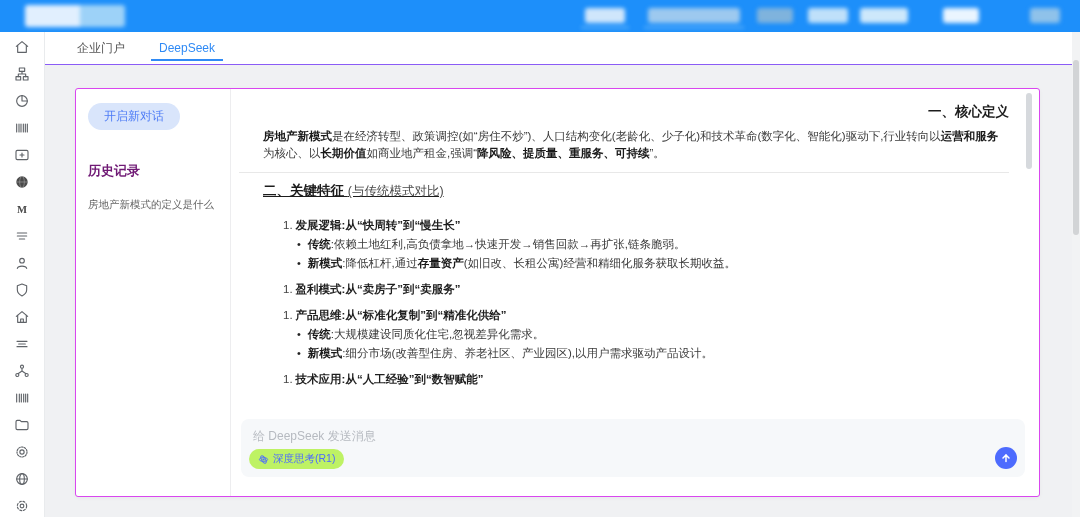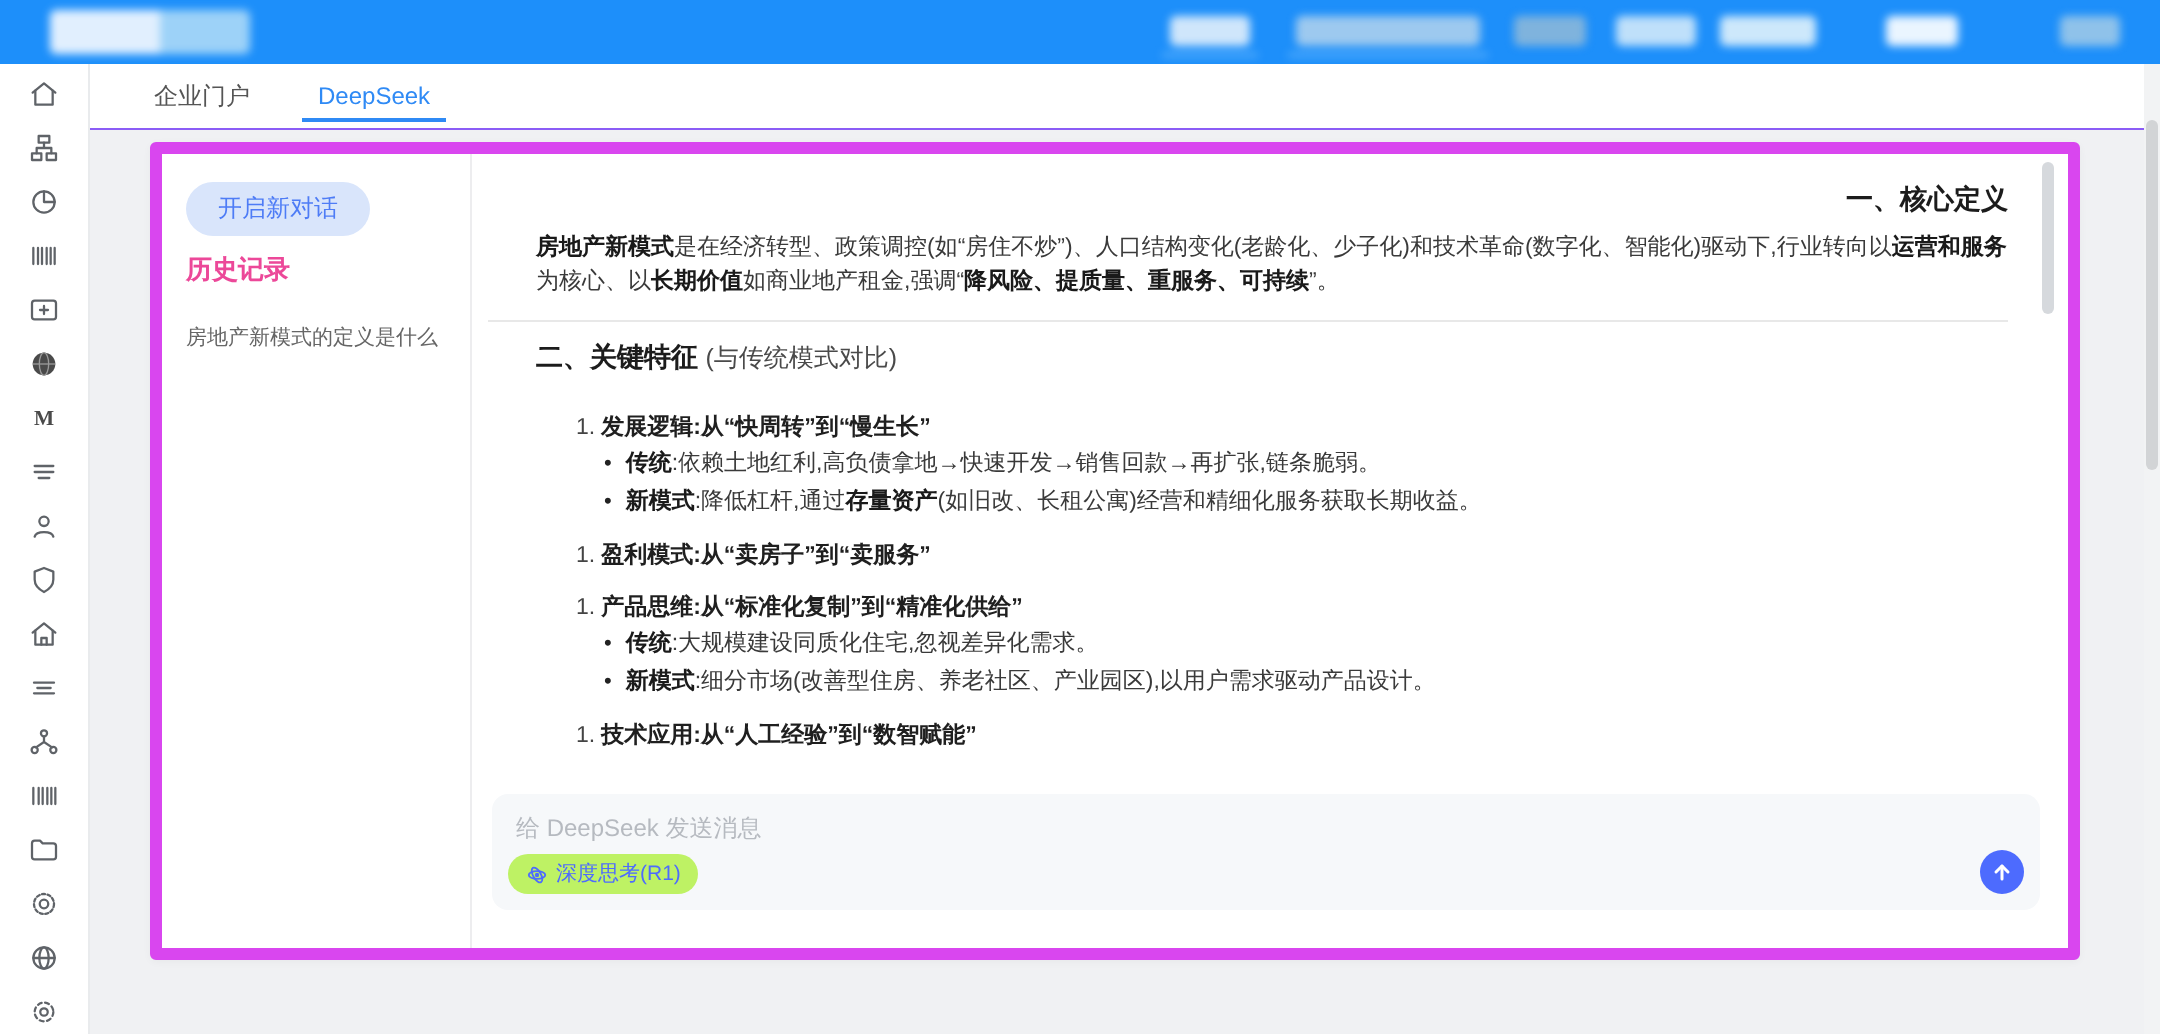--- a/index.html
+++ b/index.html
@@ -17,37 +17,37 @@
   .tab.active { color:#2f8af5; }
   .tab.active::after { content:""; position:absolute; left:-6px; right:-6px; bottom:4px; height:2px; background:#2f8af5; }
 
   
   .rail { position:absolute; left:0; top:32px; bottom:0; width:45px; background:#fff; border-right:1px solid #e9ebed; display:flex; flex-direction:column; align-items:center; padding-top:7px; }
   .rail-icon { width:17px; height:16px; margin-bottom:11px; color:#5f6368; display:flex; align-items:center; justify-content:center; cursor:pointer; flex:0 0 auto; }
   .rail-icon svg { width:16px; height:16px; display:block; }
 
   
   .page { position:absolute; left:45px; top:65px; right:0; bottom:0; background:#f0f1f3; }
-  .card { position:absolute; left:30px; top:6px; width:965px; height:409px; background:#fff; border:6px solid #d946ef; border-radius:3px; box-shadow:0 1px 4px rgba(0,0,0,.04); display:flex; }
+  .card { position:absolute; left:30px; top:23px; width:965px; height:409px; background:#fff; border:1px solid #d946ef; border-radius:3px; box-shadow:0 1px 4px rgba(0,0,0,.04); display:flex; }
 
   
   .chat-panel { width:155px; border-right:1px solid #ededef; padding:14px 10px 0 12px; flex:0 0 auto; }
   .new-chat { display:inline-block; padding:5px 16px; border-radius:14px; background:#d9e5fb; color:#4e7cf6; font-size:12px; border:none; cursor:pointer; }
-  .hist-title { margin-top:8px; font-size:13px; font-weight:bold; color:#ec4899; }
+  .hist-title { margin-top:32px; font-size:13px; font-weight:bold; color:#701a75; }
   .hist-item { margin-top:18px; font-size:10.5px; color:#666; white-space:nowrap; overflow:hidden; cursor:pointer; }
 
   
   .main { position:relative; flex:1; }
   .doc { position:absolute; left:0; top:0; right:14px; bottom:77px; padding:12px 16px 0 32px; overflow:hidden; }
   .doc-thumb { position:absolute; right:7px; top:4px; width:6px; height:76px; background:#d6d9dd; border-radius:3px; }
   h1.sec { font-size:13.5px; color:#1c1c1c; margin:2px 0 7px;text-align:right; }
   .para { font-size:11.5px; line-height:17px; color:#3a3a3a; }
   .para b, .bullet b { color:#1a1a1a; }
   hr.div { border:none; border-top:1px solid #e8e8e8; margin:10px 0 9px -24px; }
-  .h2row { font-size:13.5px; font-weight:bold; color:#1c1c1c; margin-bottom:18px; }
+  .h2row { font-size:13.5px; font-weight:bold; color:#1c1c1c; margin-bottom:18px;text-decoration:underline; }
   .h2row .sfx { font-weight:normal; font-size:12.5px; color:#4a4a4a; }
   .item { margin-left:20px; }
   .item-title { margin-top:11px; font-size:11.5px; font-weight:bold; color:#1f1f1f; }
   .item-title .num { font-weight:normal; color:#444; margin-right:3px; }
   .bullet { margin:4px 0 0 14px; font-size:11.5px; color:#3a3a3a; line-height:15px; }
   .bullet .dot { color:#222; margin-right:7px; font-size:11px; }
   .bullet .lbl { font-weight:bold; color:#1a1a1a; }
 
   
   .composer { position:absolute; left:10px; right:14px; bottom:19px; height:58px; background:#f6f8fa; border-radius:8px; }

